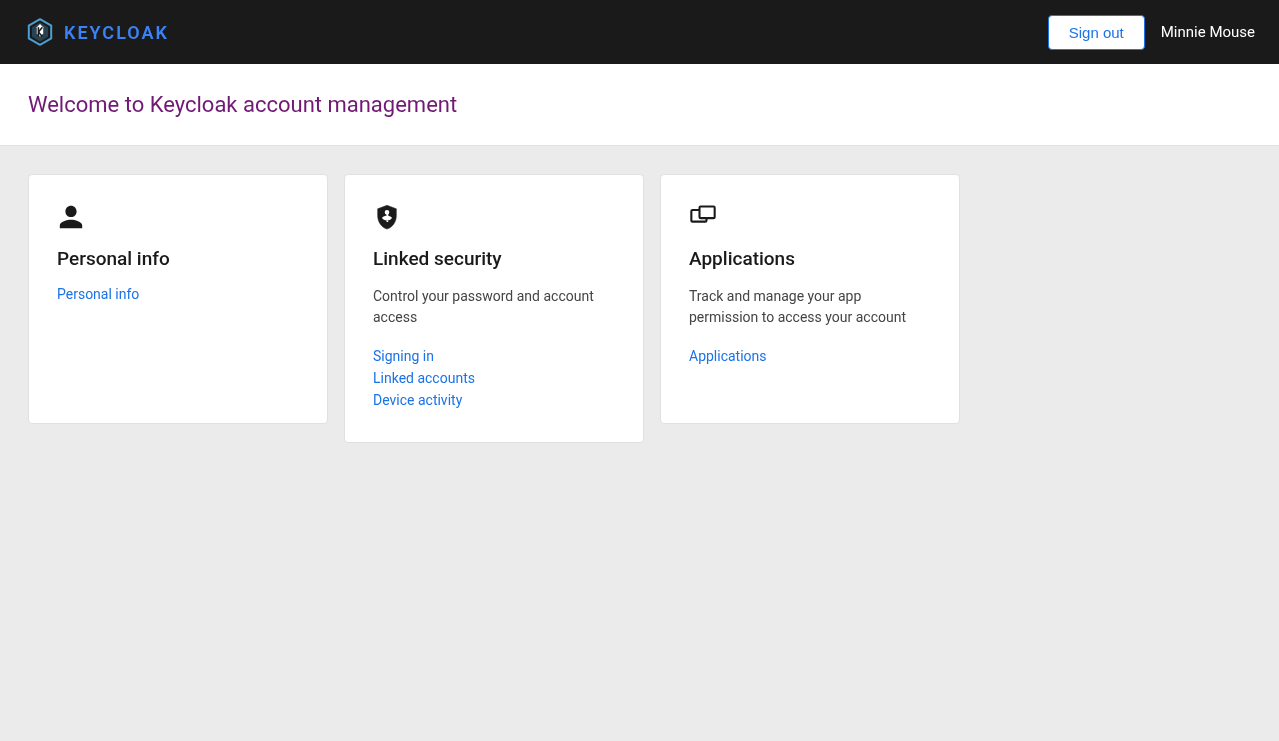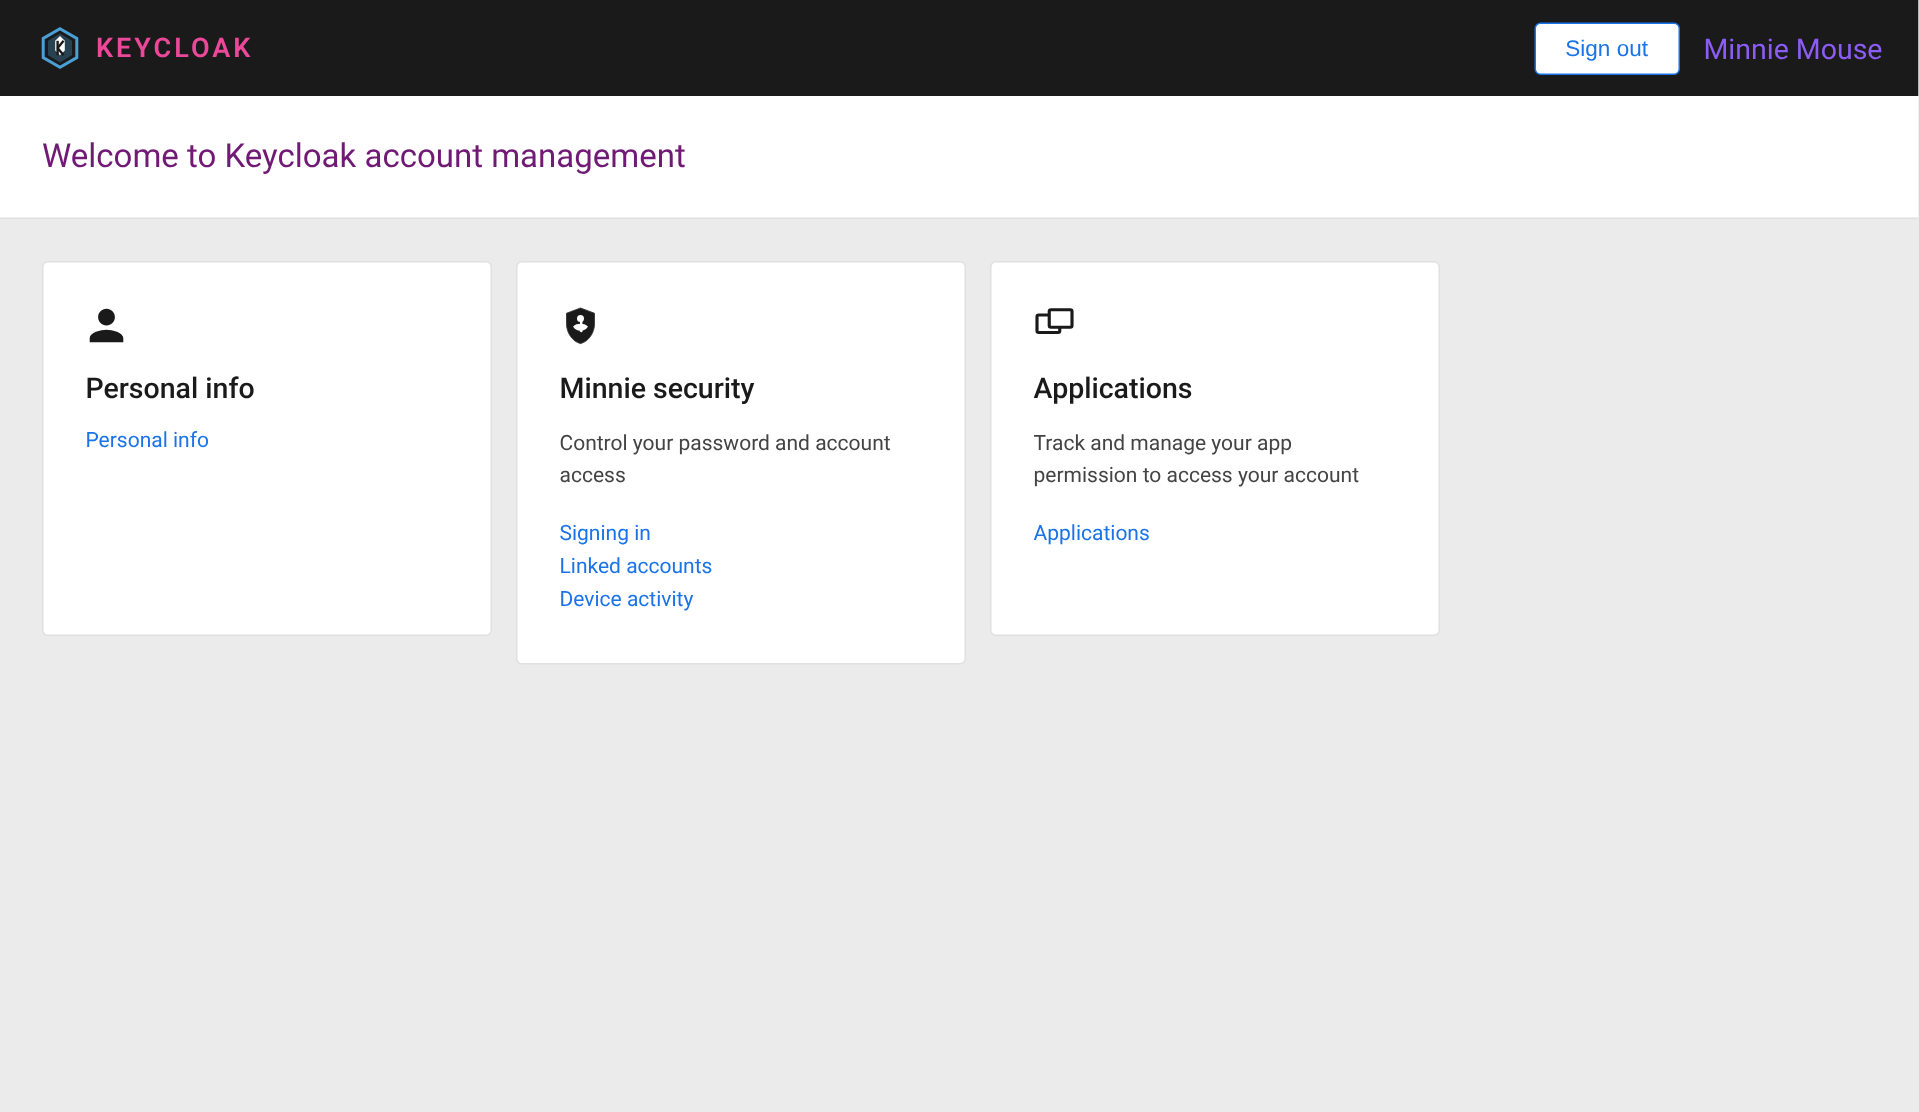--- a/index.html
+++ b/index.html
@@ -21,21 +21,21 @@
     .header-logo {
       display: flex;
       align-items: center;
       gap: 8px;
     }
     .logo-icon {
       width: 32px;
       height: 32px;
     }
     .logo-text {
-      color: #ec4899;
+      color: #3b82f6;
       font-size: 18px;
       font-weight: 600;
       letter-spacing: 2px;
       text-transform: uppercase;
     }
     .header-right {
       display: flex;
       align-items: center;
       gap: 16px;
     }
@@ -44,22 +44,22 @@
       color: #1a73e8;
       border: 1px solid #1a73e8;
       padding: 8px 20px;
       border-radius: 4px;
       font-size: 15px;
       cursor: pointer;
       font-weight: 500;
       margin-left: 14px;
     }
     .user-name {
-      color: #8b5cf6;
-      font-size: 19px;
+      color: #ffffff;
+      font-size: 15px;
     }
 
     
     .welcome-bar {
       background: #ffffff;
       padding: 28px 28px;
       border-bottom: 1px solid #e0e0e0;
     }
     .welcome-title {
       font-size: 22px;
@@ -162,21 +162,21 @@
 
   <div class="card">
     <div class="card-icon icon-shield">
       <svg viewBox="0 0 24 24" fill="currentColor" xmlns="http://www.w3.org/2000/svg">
         <path d="M12 2L4 5v6c0 5.25 3.4 10.15 8 11.35C16.6 21.15 20 16.25 20 11V5l-8-3zm0 4a2 2 0 110 4 2 2 0 010-4zm0 9c-2 0-3.6-1-4.25-2.4C8.9 11.4 10.35 11 12 11s3.1.4 4.25 1.6C15.6 14 14 15 12 15z"></path>
         <path d="M12 2L4 5v6c0 5.25 3.4 10.15 8 11.35C16.6 21.15 20 16.25 20 11V5l-8-3z" fill="none" stroke="#333" stroke-width="0.5"></path>
 
         <text x="11" y="16" font-size="10" fill="white" font-weight="bold">!</text>
       </svg>
     </div>
-    <div class="card-title">Minnie security</div>
+    <div class="card-title">Linked security</div>
     <div class="card-description">Control your password and account access</div>
     <a class="card-link" href="#">Signing in</a>
     <a class="card-link" href="#">Linked accounts</a>
     <a class="card-link" href="#">Device activity</a>
   </div>
 
   <div class="card">
     <div class="card-icon icon-apps">
       <svg viewBox="0 0 24 24" fill="none" stroke="currentColor" stroke-width="1.8" xmlns="http://www.w3.org/2000/svg">
 

